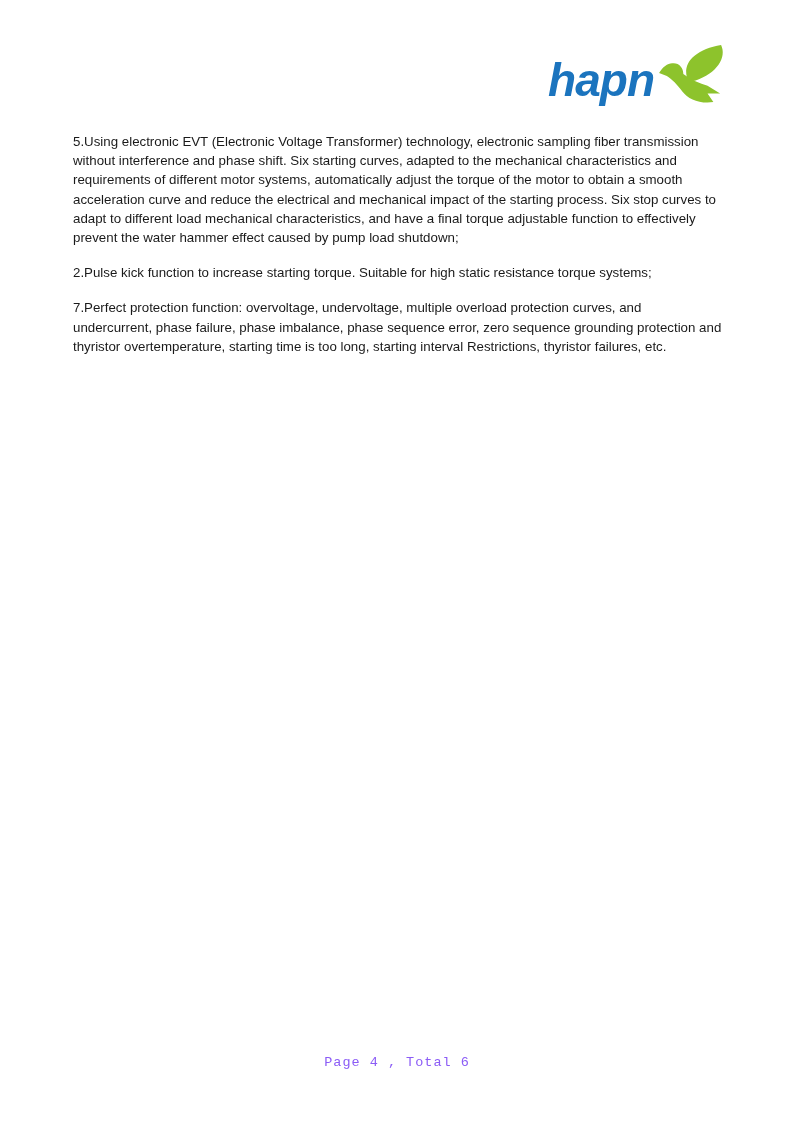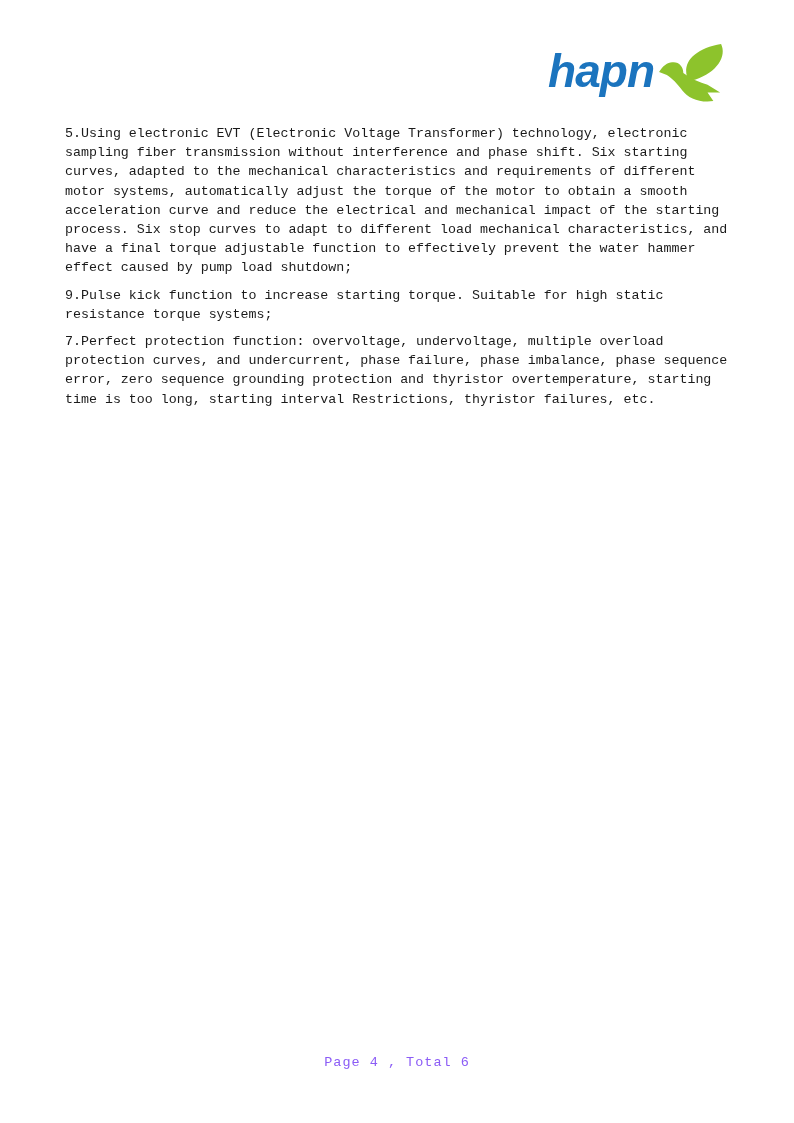--- a/index.html
+++ b/index.html
@@ -8,46 +8,45 @@
     width:794px; height:1123px;
     background:#ffffff;
     font-family:"Liberation Sans", sans-serif;
     color:#1a1a1a;
     overflow:hidden;
   }
 
   
   .logo {
     position:absolute; top:42px; right:64px;
-    display:flex; align-items:flex-start; gap:2px;
+    display:flex; align-items:center; gap:2px;
     height:64px;
   }
   .logo-text {
     font-family:"Liberation Sans", sans-serif;
     font-weight:800;
     font-style:italic;
     font-size:46px;
     line-height:1;
     letter-spacing:-1px;
     color:#1b74be;
     transform:translateY(6px);
   }
   .logo-bird { display:block; }
 
   
   .content {
     position:absolute; left:57px; top:116px; width:682px;
   }
   .content p {
-    margin:8px;
+    margin:16px;
     font-size:13.3px;
     line-height:19.2px;
     color:#1a1a1a;
     text-align:left;
-    font-family:Liberation Mono, monospace;
   }
   .content p.gap-after { margin-bottom:8px; }
 
   
   .footer {
     position:absolute; left:0; right:0; top:1052px;
     text-align:center;
   }
   .footer-text {
     font-family:"Liberation Mono", monospace;
@@ -66,21 +65,21 @@
     <span>
       <svg class="logo-bird" width="74" height="62" viewBox="0 0 76 64" aria-hidden="true">
         <path d="M31,31 C30,17 44,6 67,2 C73,15 63,31 40,39 C34,40 31,36 31,31 Z" fill="#8dc32c"></path>
         <path d="M3,31 C7,24 13,20 18,21 C24,21 28,26 28,32 C36,38 45,42 53,44 L66,52 L53,52 L59,61 C45,63 33,58 27,50 C22,43 16,37 11,34 Z" fill="#8dc32c"></path>
       </svg>
     </span>
   </div>
 
   <div class="content">
     <p class="gap-after">5.Using electronic EVT (Electronic Voltage Transformer) technology, electronic sampling fiber transmission without interference and phase shift. Six starting curves, adapted to the mechanical characteristics and requirements of different motor systems, automatically adjust the torque of the motor to obtain a smooth acceleration curve and reduce the electrical and mechanical impact of the starting process. Six stop curves to adapt to different load mechanical characteristics, and have a final torque adjustable function to effectively prevent the water hammer effect caused by pump load shutdown;</p>
-    <p>9.Pulse kick function to increase starting torque. Suitable for high static resistance torque systems;</p>
+    <p>2.Pulse kick function to increase starting torque. Suitable for high static resistance torque systems;</p>
     <p>7.Perfect protection function: overvoltage, undervoltage, multiple overload protection curves, and undercurrent, phase failure, phase imbalance, phase sequence error, zero sequence grounding protection and thyristor overtemperature, starting time is too long, starting interval Restrictions, thyristor failures, etc.</p>
   </div>
 
   <div class="footer">
     <span class="footer-text">Page 4  , Total 6</span>
   </div>
 
 </div>
 
 </body></html>

